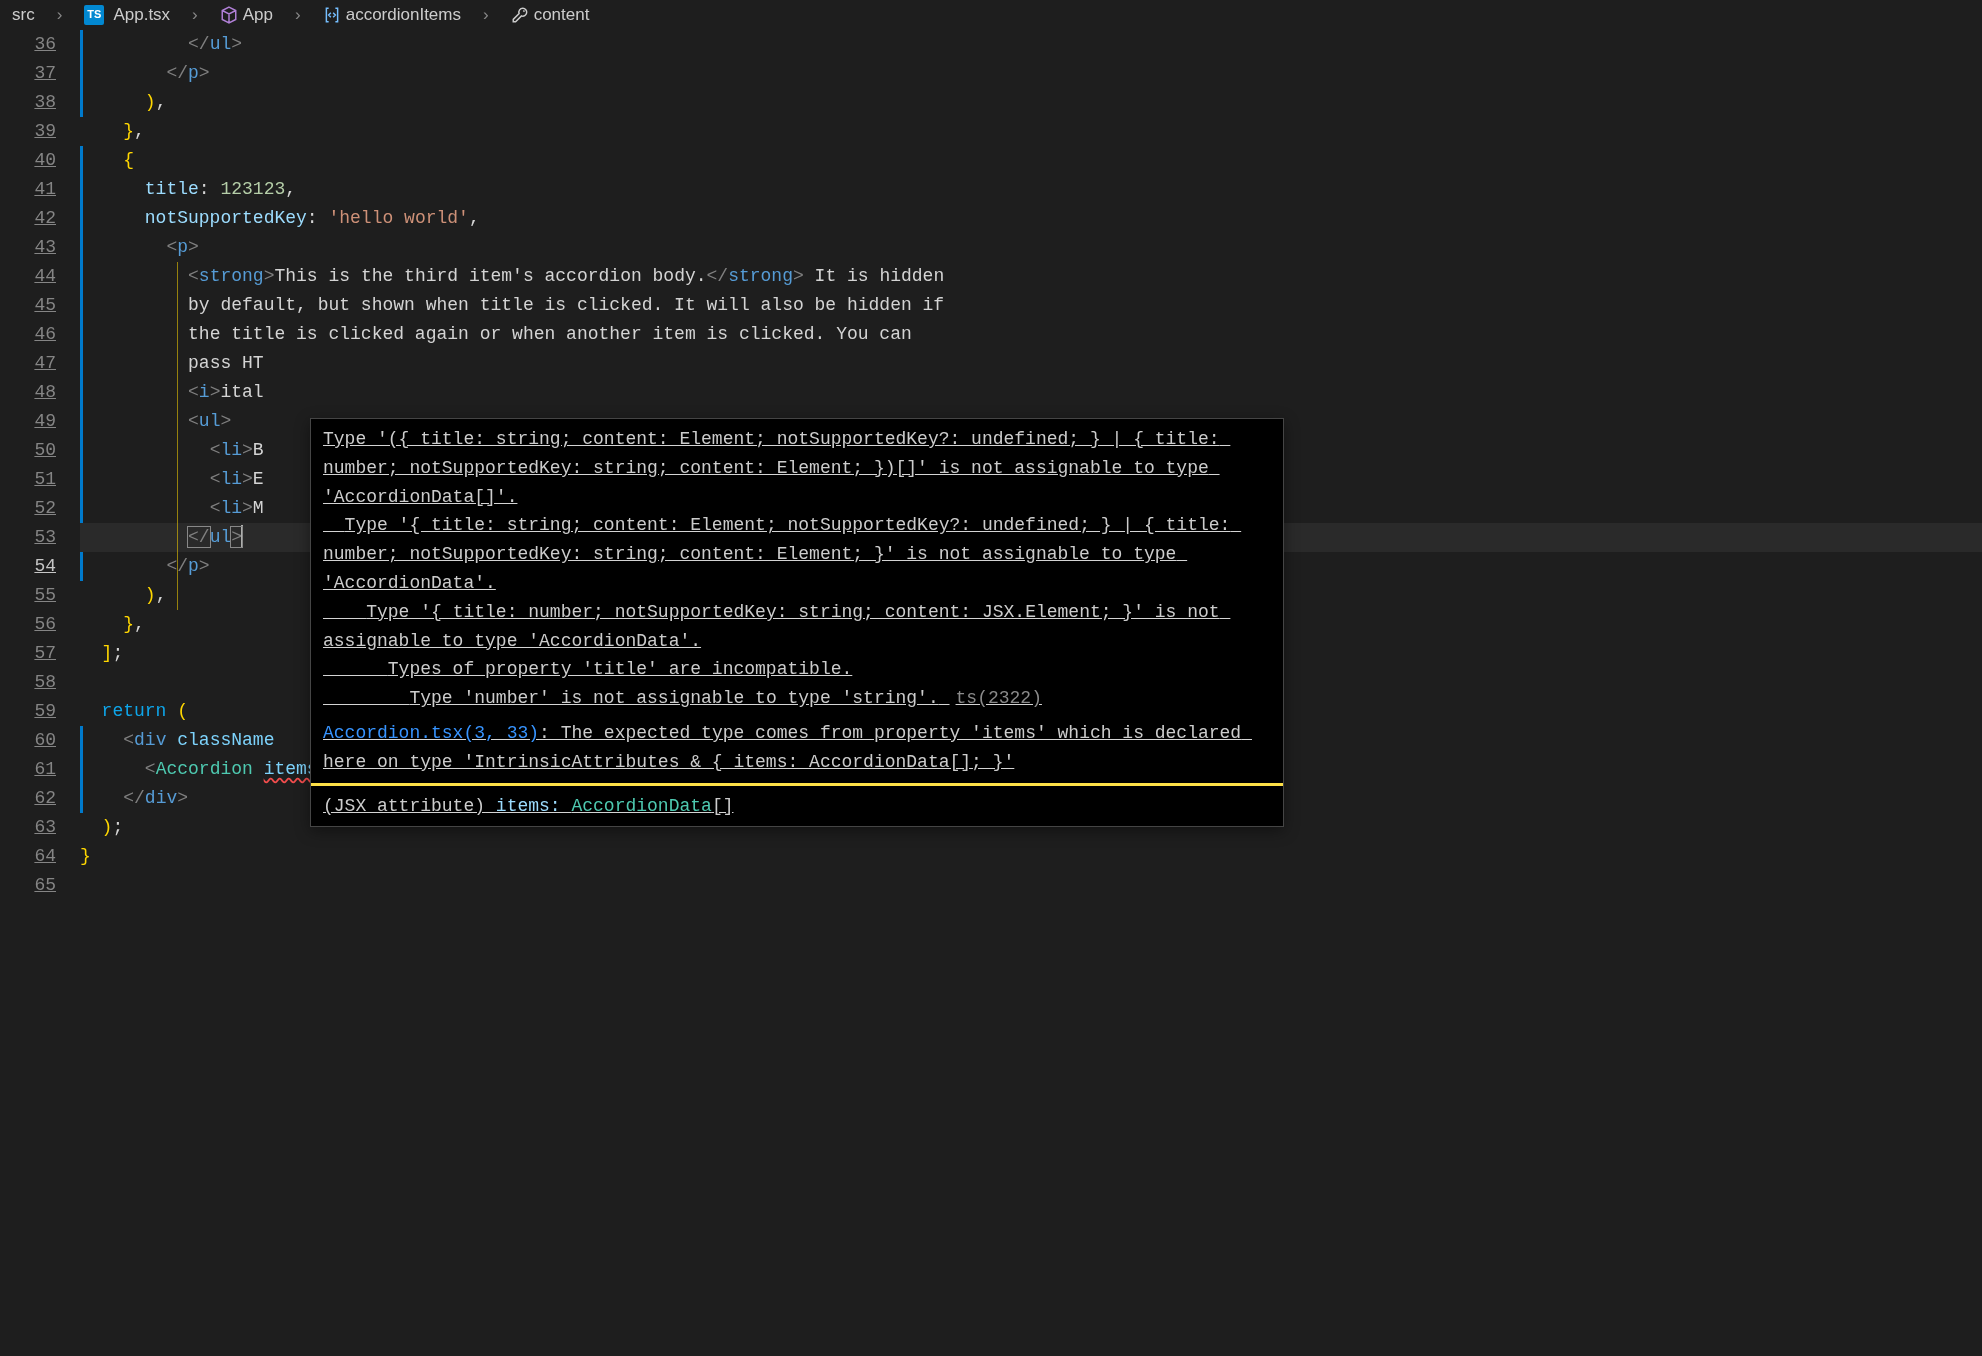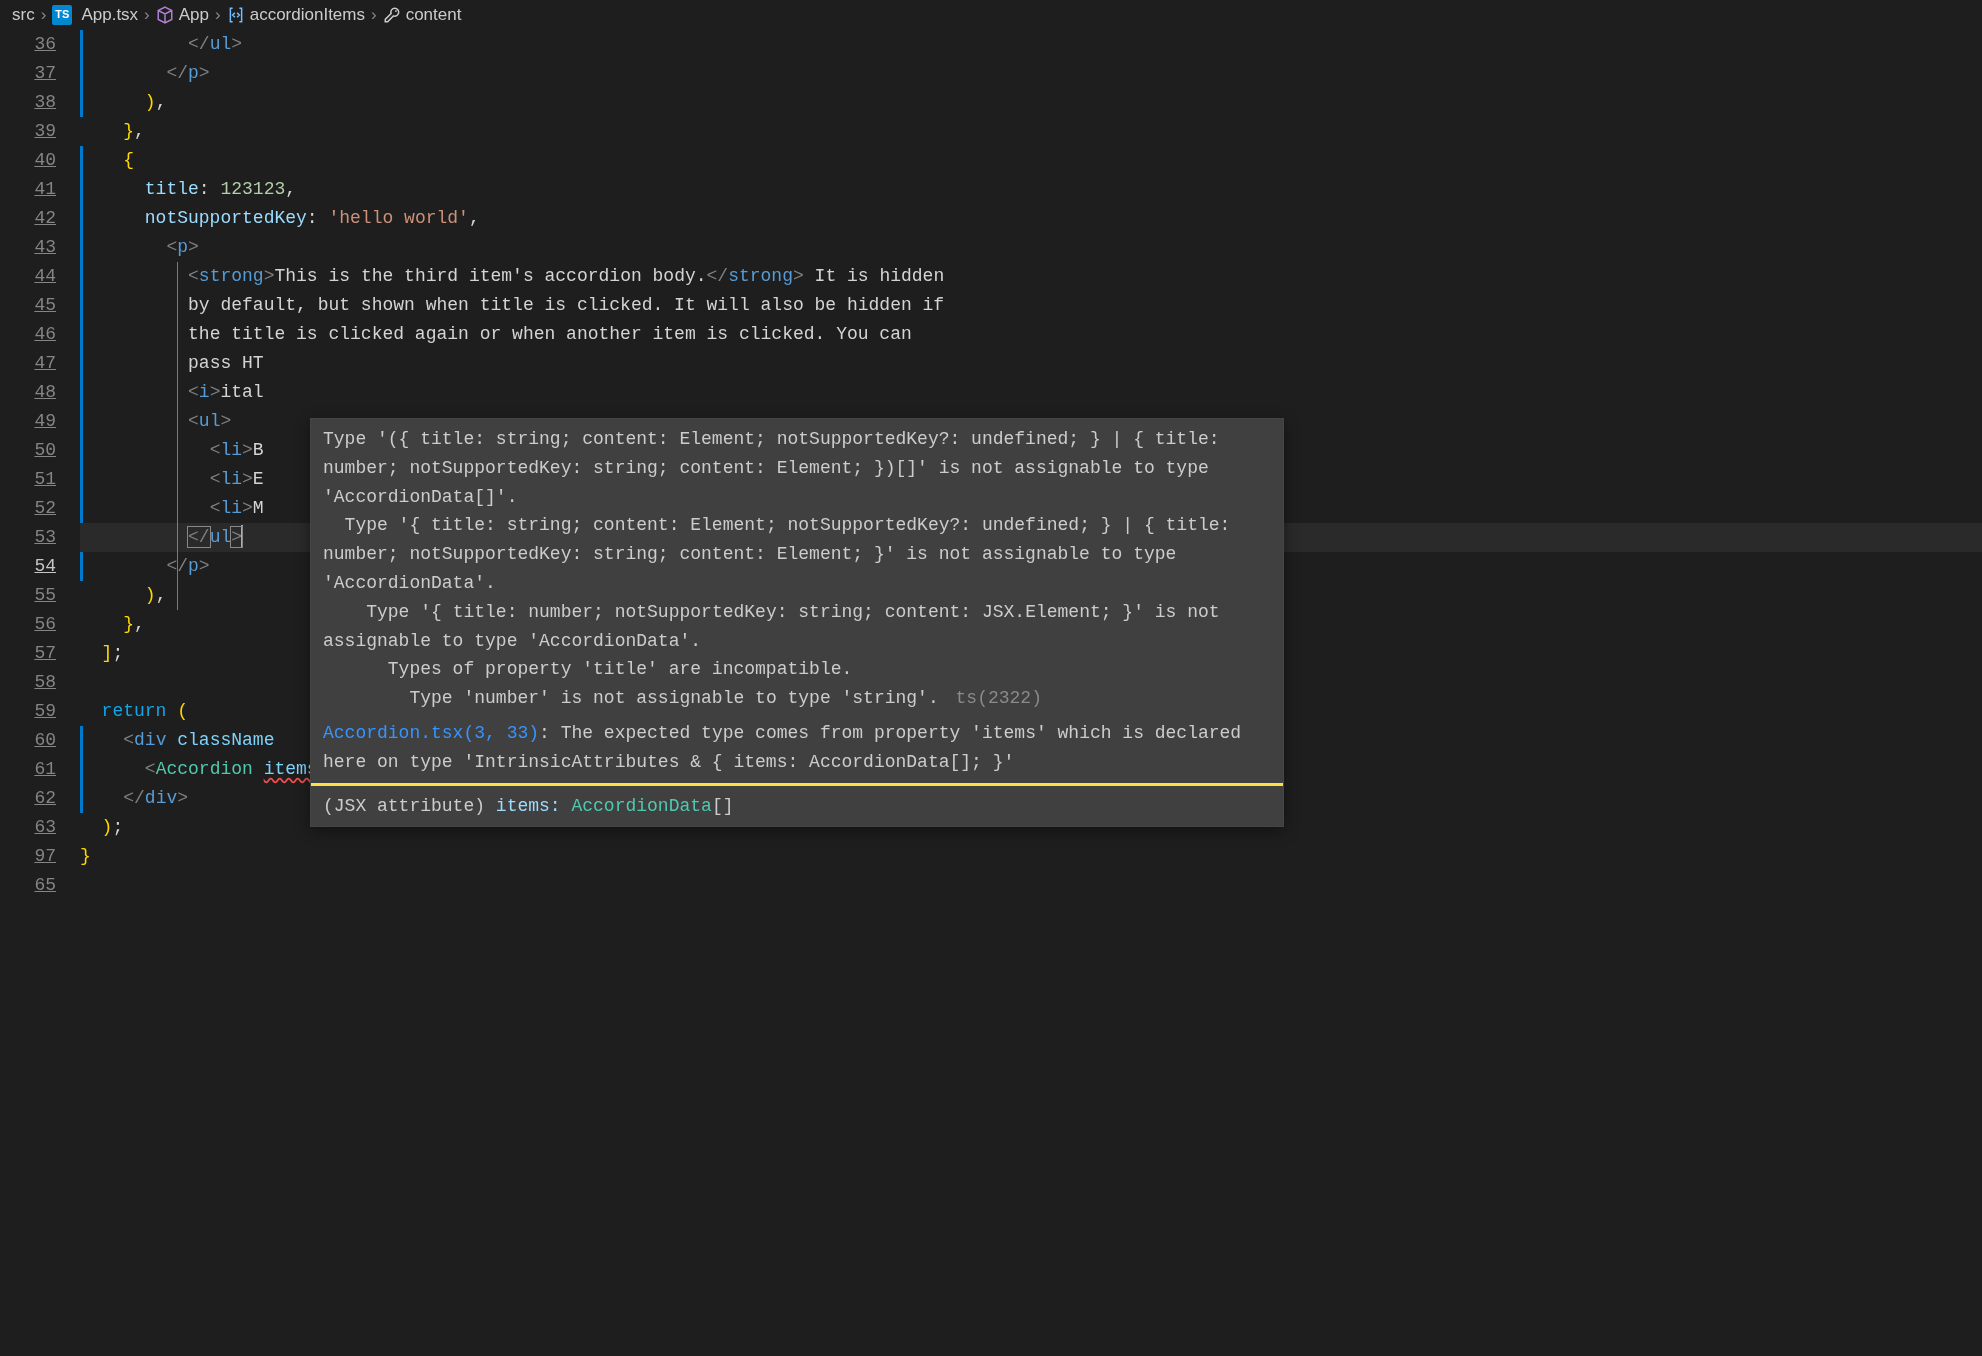--- a/index.html
+++ b/index.html
@@ -16,21 +16,21 @@
   }
 
   
   .breadcrumbs {
     display: flex;
     align-items: center;
     padding: 4px 12px;
     height: 30px;
     color: #a0a0a0;
     font-size: 17px;
-    gap: 6px;
+    gap: 22px;
     font-family: -apple-system, "Segoe UI", sans-serif;
     text-align: center;
   }
   .breadcrumbs .crumb { color: #cccccc; display: flex; align-items: center; gap: 5px;}
   .breadcrumbs .sep { color: #888; }
   .crumb-icon { display: inline-flex; width: 18px; height: 18px; }
   .crumb-icon svg { width: 18px; height: 18px; }
   .ts-badge {
     display: inline-block;
     background: #0288d1;
@@ -91,26 +91,27 @@
   .c-type { color: #4ec9b0; }
   .c-jsxexpr { color: #569cd6; }
   .c-ident { color: #9cdcfe; }
 
   
   .hover {
     position: absolute;
     left: 310px;
     top: 388px;
     width: 974px;
-    background: #404040;
+    background: #000000;
     border: 1px solid #454545;
     font-size: 18px;
     line-height: 1.6;
     box-shadow: 0 4px 14px rgba(0,0,0,.4);
     z-index: 10;
+    text-decoration: underline;
   }
   .hover-section { padding: 6px 12px; }
   .hover-divider { border-top: 3px solid #fde047; }
   .hover .msg { color: #cccccc; white-space: pre-wrap; word-break: break-word; }
   .hover .link { color: #3794ff; }
   .hover .dim { color: #8a8a8a; }
   .hover .def { color: #cccccc; }
   .hover .def .paren { color: #cccccc; }
   .hover .def .attr { color: #9cdcfe; }
   .hover .def .type { color: #4ec9b0; }
@@ -197,21 +198,21 @@
     <div class="ln" style="color:#c6c6c6">54</div>
     <div class="ln">55</div>
     <div class="ln">56</div>
     <div class="ln">57</div>
     <div class="ln">58</div>
     <div class="ln">59</div>
     <div class="ln">60</div>
     <div class="ln">61</div>
     <div class="ln">62</div>
     <div class="ln">63</div>
-    <div class="ln">97</div>
+    <div class="ln">64</div>
     <div class="ln">65</div>
   </div>
 
   <div class="code">
 
     <div class="line">          <span class="c-bracket">&lt;/</span><span class="c-tag">ul</span><span class="c-bracket">&gt;</span></div>
     <div class="line">        <span class="c-bracket">&lt;/</span><span class="c-tag">p</span><span class="c-bracket">&gt;</span></div>
     <div class="line">      <span class="c-yellow">)</span><span class="c-op">,</span></div>
     <div class="line">    <span class="c-yellow">}</span><span class="c-op">,</span></div>
     <div class="line">    <span class="c-yellow">{</span></div>

